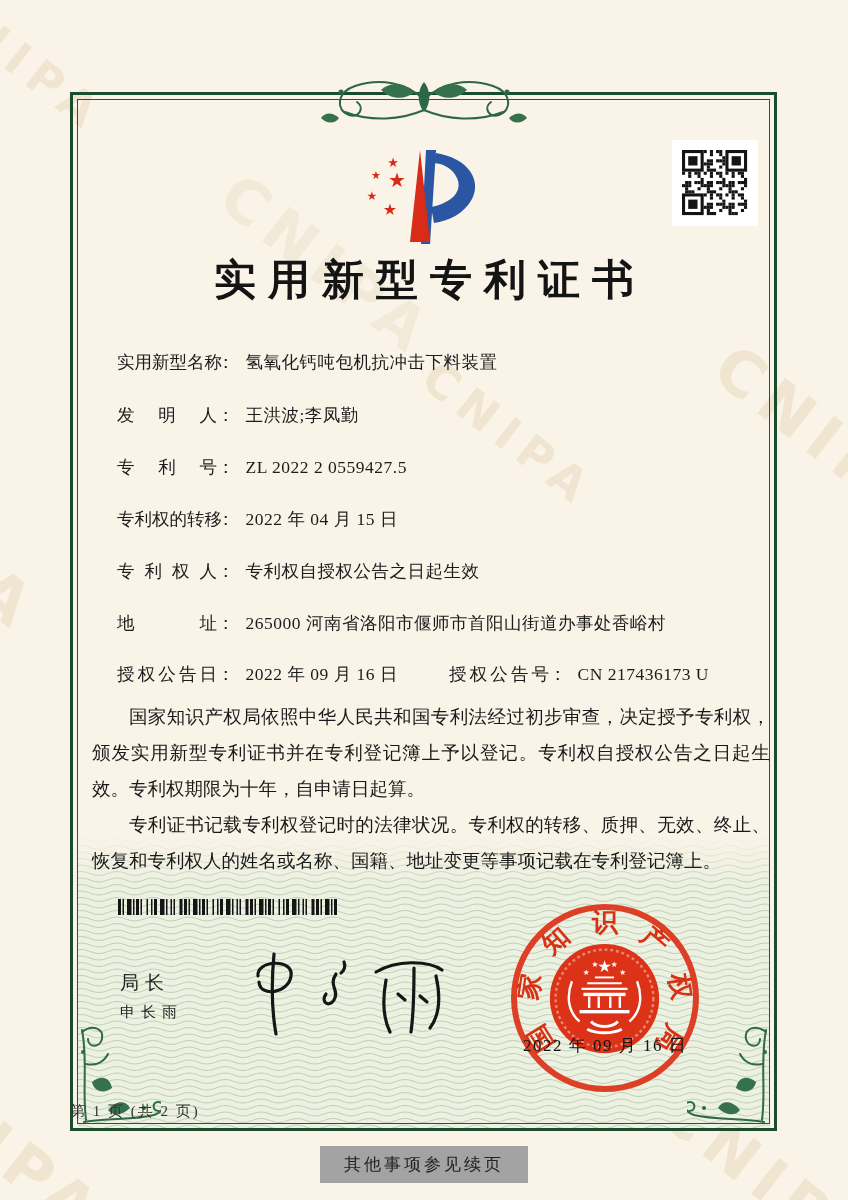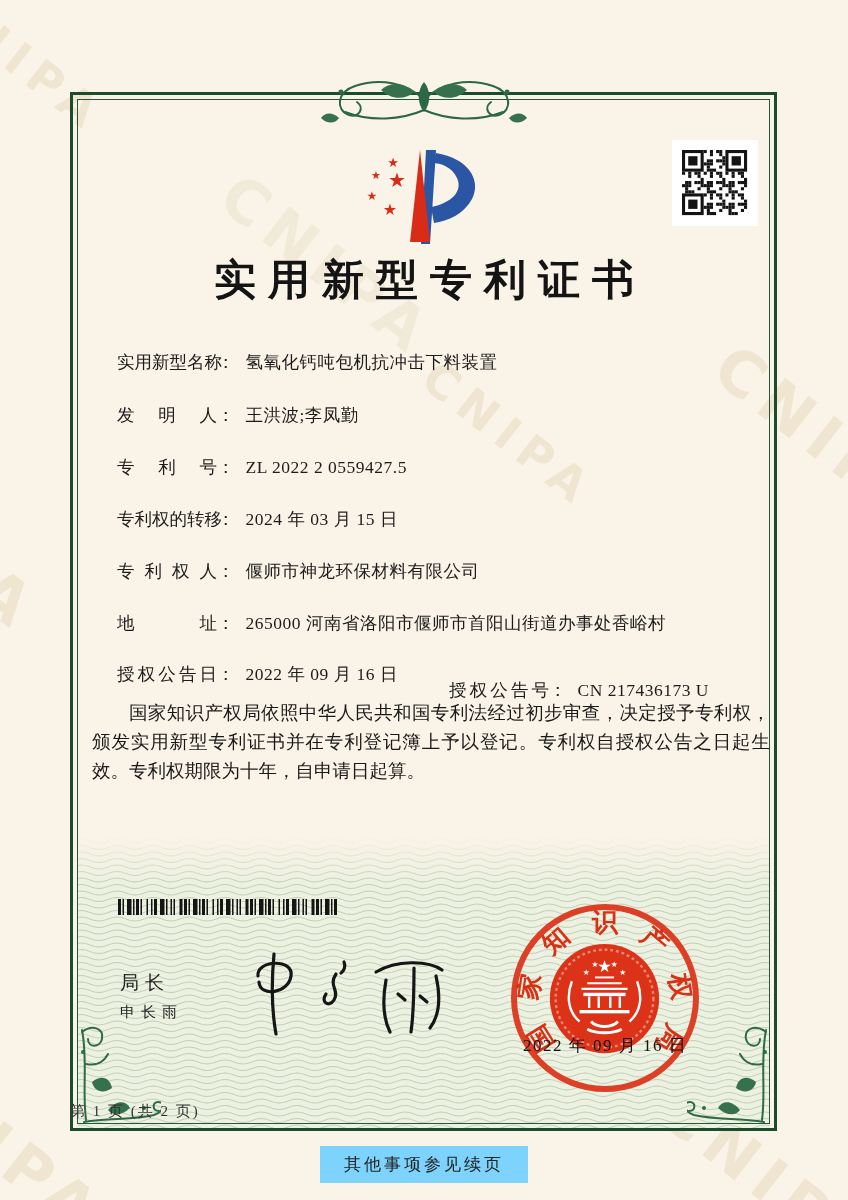--- a/index.html
+++ b/index.html
@@ -52,24 +52,24 @@
   .title { position:absolute; left:0; top:252px; width:848px; z-index:3;
            text-align:center; font-size:42px; font-weight:700; letter-spacing:12px;
            text-indent:12px; color:#141414; }
 
   .field { position:absolute; left:117px; z-index:3; font-size:17.5px;
            line-height:23px; white-space:nowrap; width:660px; }
   .flabel { display:inline-block; width:100px; text-align:justify; text-align-last:justify;
            vertical-align:bottom; }
   .fcolon { display:inline-block; }
   .fvalue { margin-left:11px; letter-spacing:0.5px; }
-  .fpair2 { position:absolute; left:332px; top:0;margin-top:16px; }
+  .fpair2 { position:absolute; left:332px; top:0; }
 
   .paras { position:absolute; left:92px; top:699px; width:678px; z-index:3;
-           font-size:18.5px; line-height:29px; text-align:justify; color:#191919; }
+           font-size:18.5px; line-height:36px; text-align:justify; color:#191919; }
   .paras p { text-indent:2em; }
 
   .barcode { position:absolute; left:118px; top:899px; z-index:3; }
 
   .signer-title { position:absolute; left:120px; top:970px; z-index:3;
            font-family:"Liberation Sans","DejaVu Sans",sans-serif;
            font-size:19px; letter-spacing:6px; color:#222; }
   .signer-name  { position:absolute; left:120px; top:1003px; z-index:3;
            font-family:"Liberation Sans","DejaVu Sans",sans-serif;
            font-size:15px; letter-spacing:6px; color:#222; }
@@ -81,21 +81,21 @@
   .seal-ch { position:absolute; left:50%; top:50%; font-size:26px; font-weight:700;
            color:#d93116; font-family:"Liberation Serif",serif; }
   .seal-emblem { position:absolute; left:36px; top:37px; }
   .seal-date { position:absolute; left:-6px; top:130px; width:200px; z-index:5;
            text-align:center; font-size:17px; letter-spacing:1.5px; color:#131313; }
 
   .page-footer { position:absolute; left:70px; top:1102px; width:707px; z-index:3;
            text-align:left; font-size:15px; letter-spacing:2px; color:#333; }
 
   .cont-note { position:absolute; left:50%; top:1146px; transform:translateX(-50%);
-           background:#7dd3fc; padding:7px 24px; z-index:3;
+           background:#a3a3a3; padding:7px 24px; z-index:3;
            font-size:17px; letter-spacing:3px; color:#222; white-space:nowrap; }
 </style>
 </head>
 <body>
 
 <div class="page">
 
   <span class="wm wm1">CNIPA</span>
   <span class="wm wm2">CNIPA</span>
   <span class="wm wm3">CNIPA</span>
@@ -353,37 +353,38 @@
   <div class="field" style="top:351px">
     <span class="flabel">实用新型名称</span><span class="fcolon">：</span><span class="fvalue">氢氧化钙吨包机抗冲击下料装置</span>
   </div>
   <div class="field" style="top:404px">
     <span class="flabel">发明人</span><span class="fcolon">：</span><span class="fvalue">王洪波;李凤勤</span>
   </div>
   <div class="field" style="top:456px">
     <span class="flabel">专利号</span><span class="fcolon">：</span><span class="fvalue">ZL 2022 2 0559427.5</span>
   </div>
   <div class="field" style="top:508px">
-    <span class="flabel">专利权的转移</span><span class="fcolon">：</span><span class="fvalue">2024 年 03 月 15 日</span>
+    <span class="flabel">专利权的转移</span><span class="fcolon">：</span><span class="fvalue">2022 年 04 月 15 日</span>
   </div>
   <div class="field" style="top:560px">
-    <span class="flabel">专利权人</span><span class="fcolon">：</span><span class="fvalue">偃师市神龙环保材料有限公司</span>
+    <span class="flabel">专利权人</span><span class="fcolon">：</span><span class="fvalue">专利权自授权公告之日起生效</span>
   </div>
   <div class="field" style="top:612px">
     <span class="flabel">地址</span><span class="fcolon">：</span><span class="fvalue">265000 河南省洛阳市偃师市首阳山街道办事处香峪村</span>
   </div>
   <div class="field" style="top:663px">
     <span class="flabel">授权公告日</span><span class="fcolon">：</span><span class="fvalue">2022 年 09 月 16 日</span>
     <span class="fpair2">
       <span class="flabel">授权公告号</span><span class="fcolon">：</span><span class="fvalue">CN 217436173 U</span>
     </span>
   </div>
 
   <div class="paras">
     <p>国家知识产权局依照中华人民共和国专利法经过初步审查，决定授予专利权，颁发实用新型专利证书并在专利登记簿上予以登记。专利权自授权公告之日起生效。专利权期限为十年，自申请日起算。</p>
+    <p>专利证书记载专利权登记时的法律状况。专利权的转移、质押、无效、终止、恢复和专利权人的姓名或名称、国籍、地址变更等事项记载在专利登记簿上。</p>
   </div>
 
   <div class="barcode">
     <svg width="220" height="16" viewBox="0 0 220 16" fill="#151515">
         <rect x="0.0" y="0" width="3" height="16"></rect>
         <rect x="4.5" y="0" width="1.5" height="16"></rect>
         <rect x="9.0" y="0" width="4.5" height="16"></rect>
         <rect x="15.0" y="0" width="1.5" height="16"></rect>
         <rect x="18.0" y="0" width="3" height="16"></rect>
         <rect x="22.5" y="0" width="1.5" height="16"></rect>

